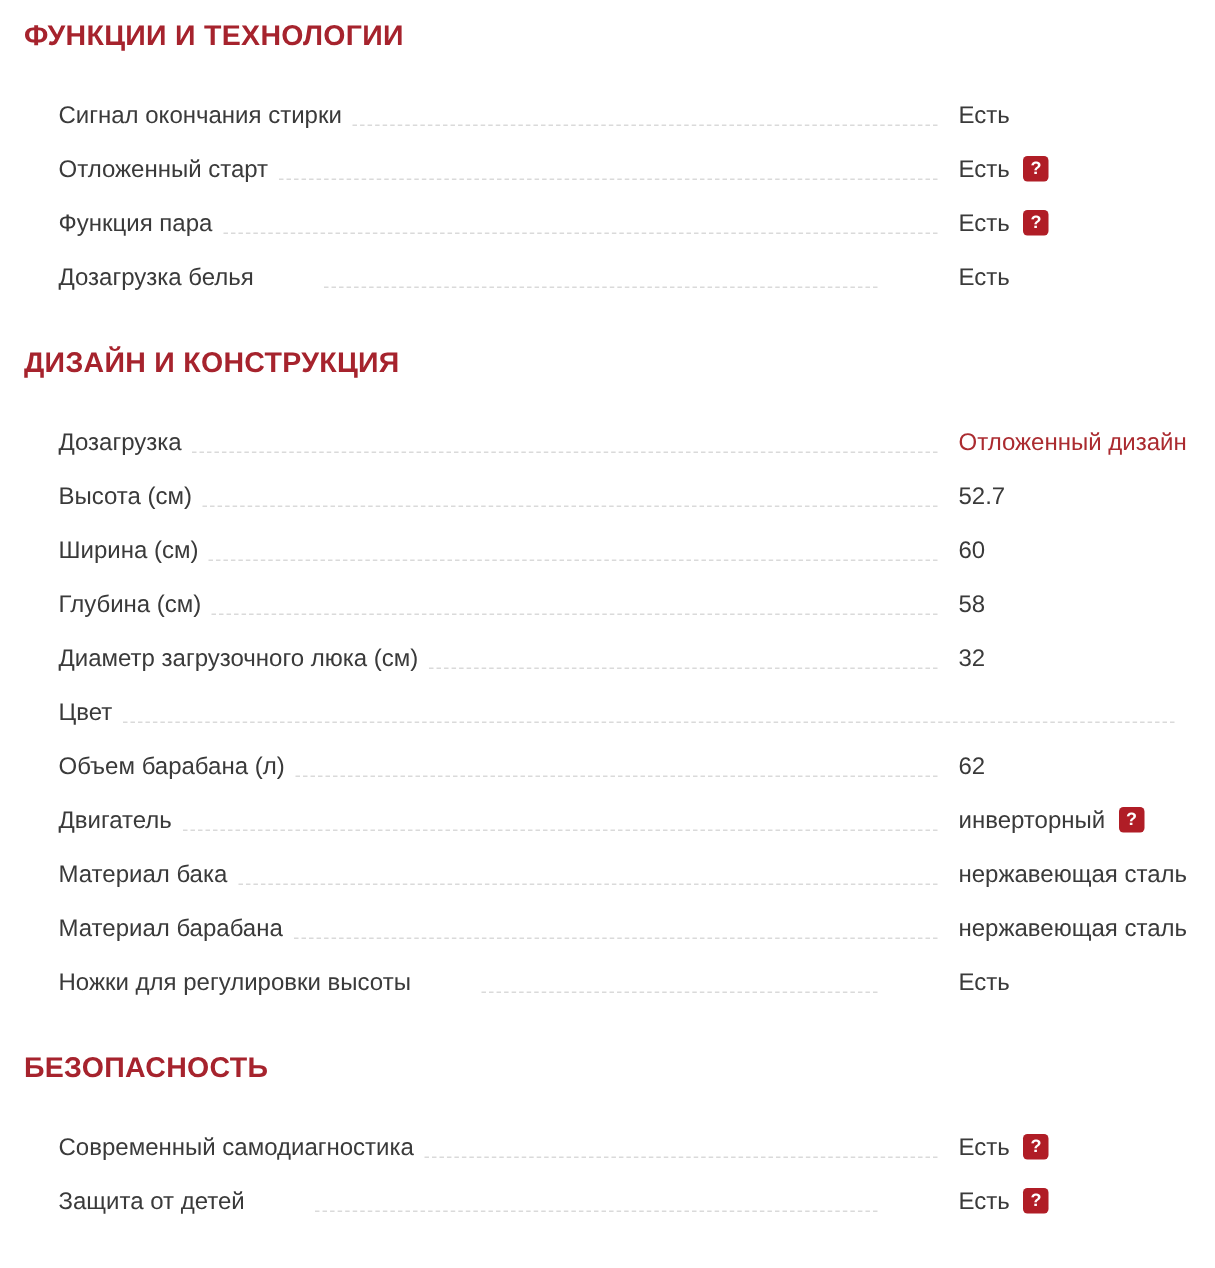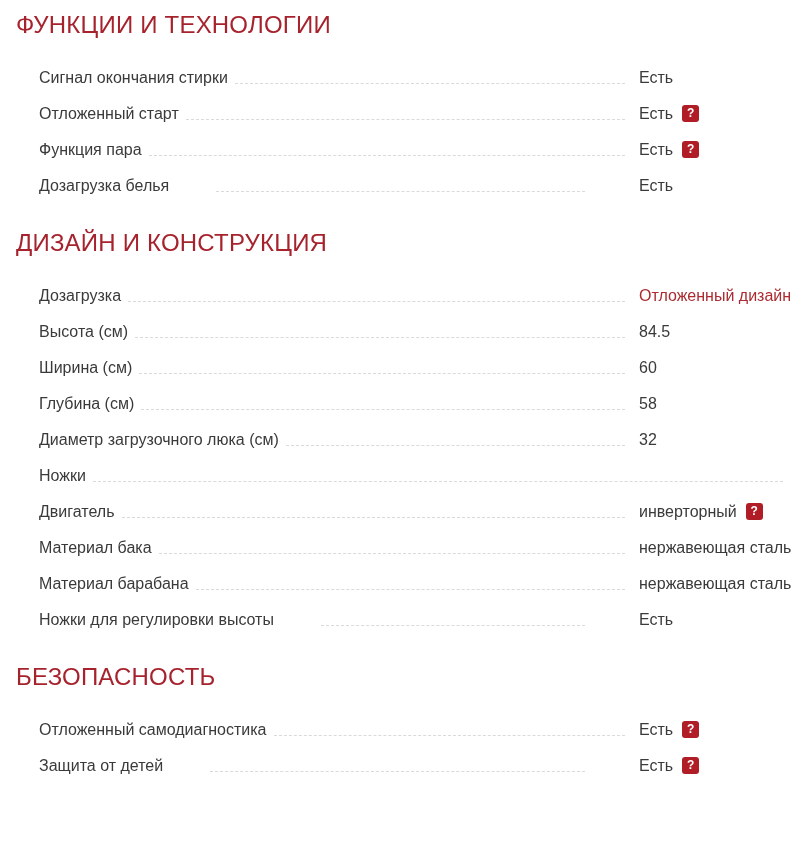--- a/index.html
+++ b/index.html
@@ -7,22 +7,22 @@
   body {
     width: 810px;
     min-height: 845px;
     font-family: "Liberation Sans", "DejaVu Sans", sans-serif;
     color: var(--text, #3a3a3a);
     padding: 12px 13px 30px 16px;
   }
   .spec-section { margin-bottom: 35px; }
   .spec-section:last-child { margin-bottom: 0; }
   .spec-header {
-    font-size: 24px;
-    font-weight: 400;
+    font-size: 19px;
+    font-weight: 700;
     letter-spacing: 0.2px;
     color: var(--accent, #a6232d);
     line-height: 25px;
     margin-bottom: 31px;
   }
   .spec-row {
     display: flex;
     align-items: baseline;
     font-size: 16px;
     line-height: 19px;
@@ -38,21 +38,20 @@
     flex: 1 1 auto;
     align-self: flex-end;
     height: 1px;
     margin: 0 14px 3px 7px;
     border-bottom: 1px dashed var(--leader, #dadada);
   }
   .spec-value-wrap {
     flex: 0 0 158px;
     width: 158px;
     display: flex;
-    align-items: center;
     white-space: nowrap;
     color: var(--text, #3a3a3a);
   }
   .spec-value { color: inherit; }
   .spec-value.is-link { color: var(--link, #ab2b30); cursor: pointer; }
   .help-badge {
     display: inline-block;
     width: 17px;
     height: 17px;
     margin-left: 9px;
@@ -121,21 +120,21 @@
     <span class="spec-value-wrap">
       <span class="spec-value is-link">Отложенный дизайн</span>
 
     </span>
   </div>
 
   <div class="spec-row">
     <span class="spec-label">Высота (см)</span>
     <span class="spec-leader"></span>
     <span class="spec-value-wrap">
-      <span class="spec-value">84.5</span>
+      <span class="spec-value">52.7</span>
 
     </span>
   </div>
 
   <div class="spec-row">
     <span class="spec-label">Ширина (см)</span>
     <span class="spec-leader"></span>
     <span class="spec-value-wrap">
       <span class="spec-value">60</span>
 
@@ -154,24 +153,32 @@
   <div class="spec-row">
     <span class="spec-label">Диаметр загрузочного люка (см)</span>
     <span class="spec-leader"></span>
     <span class="spec-value-wrap">
       <span class="spec-value">32</span>
 
     </span>
   </div>
 
   <div class="spec-row">
-    <span class="spec-label">Ножки</span>
-    <span class="spec-leader"></span>
-  </div>
-
+    <span class="spec-label">Цвет</span>
+    <span class="spec-leader"></span>
+  </div>
+
+  <div class="spec-row">
+    <span class="spec-label">Объем барабана (л)</span>
+    <span class="spec-leader"></span>
+    <span class="spec-value-wrap">
+      <span class="spec-value">62</span>
+
+    </span>
+  </div>
 
   <div class="spec-row">
     <span class="spec-label">Двигатель</span>
     <span class="spec-leader"></span>
     <span class="spec-value-wrap">
       <span class="spec-value">инверторный</span>
       <span class="help-badge">?</span>
     </span>
   </div>
 
@@ -201,21 +208,21 @@
 
     </span>
   </div>
 </div>
   </section>
 
   <section class="spec-section">
     <h2 class="spec-header">БЕЗОПАСНОСТЬ</h2>
     <div class="spec-rows">
   <div class="spec-row">
-    <span class="spec-label">Отложенный самодиагностика</span>
+    <span class="spec-label">Современный самодиагностика</span>
     <span class="spec-leader"></span>
     <span class="spec-value-wrap">
       <span class="spec-value">Есть</span>
       <span class="help-badge">?</span>
     </span>
   </div>
 
   <div class="spec-row">
     <span class="spec-label">Защита от детей</span>
     <span class="spec-leader"></span>

